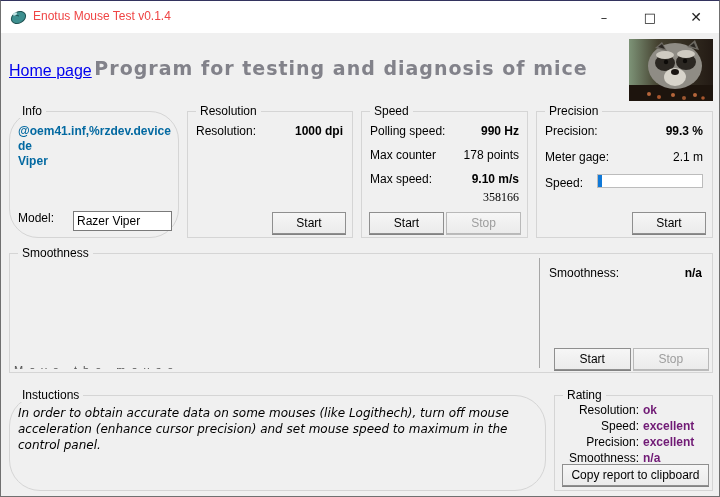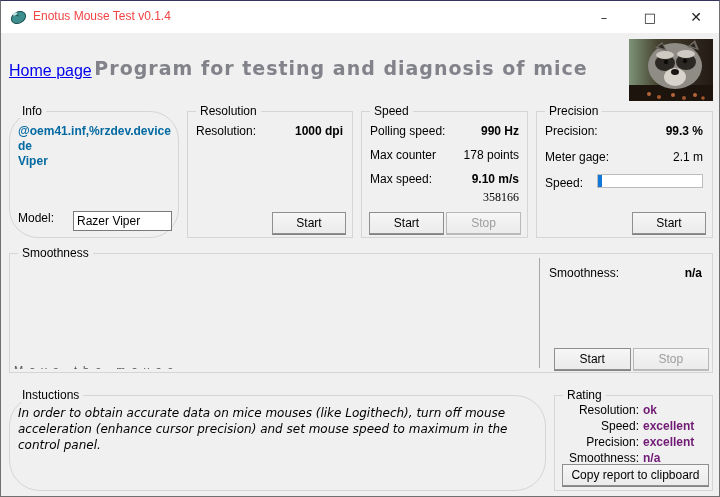--- a/index.html
+++ b/index.html
@@ -200,21 +200,21 @@
       <span class="val-b">n/a</span>
     </div>
     <div class="smooth-btns">
       <button class="btn">Start</button>
       <button class="btn" disabled="">Stop</button>
     </div>
   </div>
 
   <div class="group g-instr">
     <span class="legend">Instuctions</span>
-    <div class="instr-text">In order to obtain accurate data on mice mouses (like Logithech), turn off mouse acceleration (enhance cursor precision) and set mouse speed to maximum in the control panel.</div>
+    <div class="instr-text">In order to obtain accurate data on some mouses (like Logithech), turn off mouse acceleration (enhance cursor precision) and set mouse speed to maximum in the control panel.</div>
   </div>
 
   <div class="group g-rating">
     <span class="legend">Rating</span>
     <div class="rating-rows">
       <div class="rating-row">
         <span class="rl">Resolution:</span>
         <span class="rv">ok</span>
       </div>
       <div class="rating-row">

